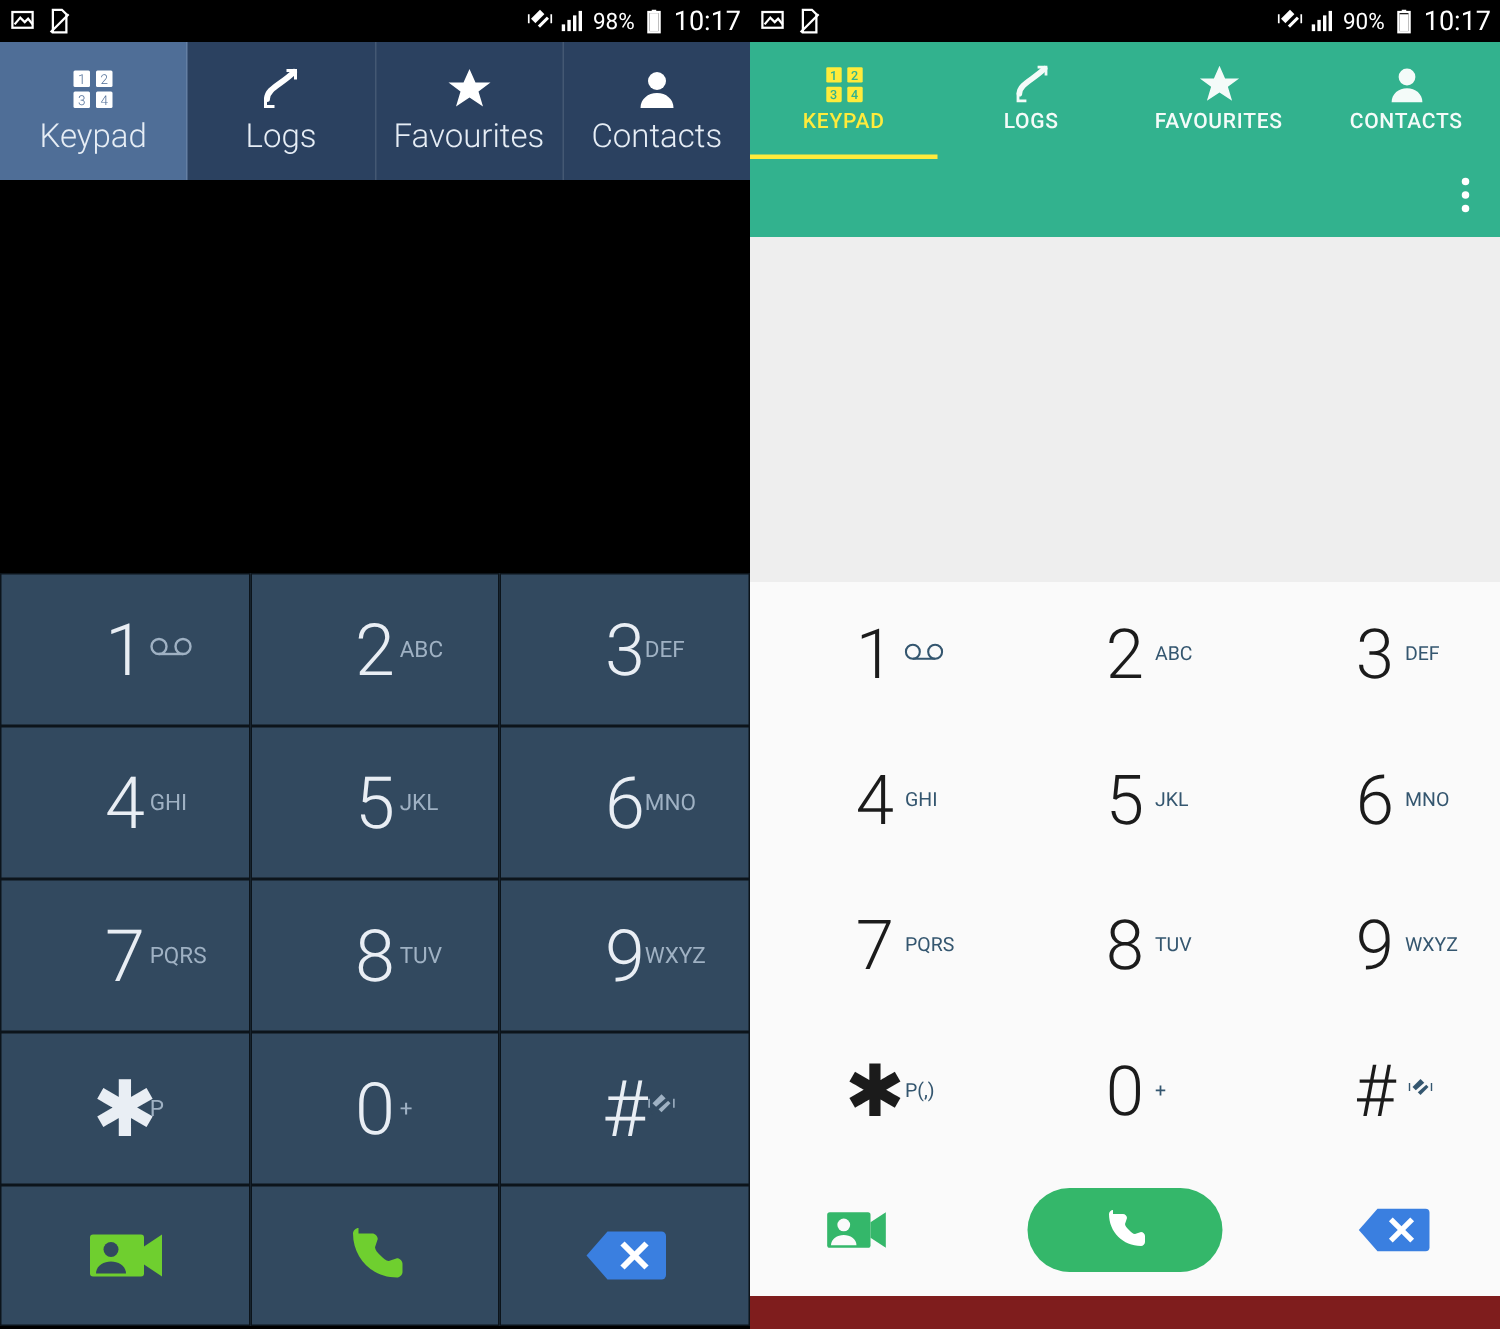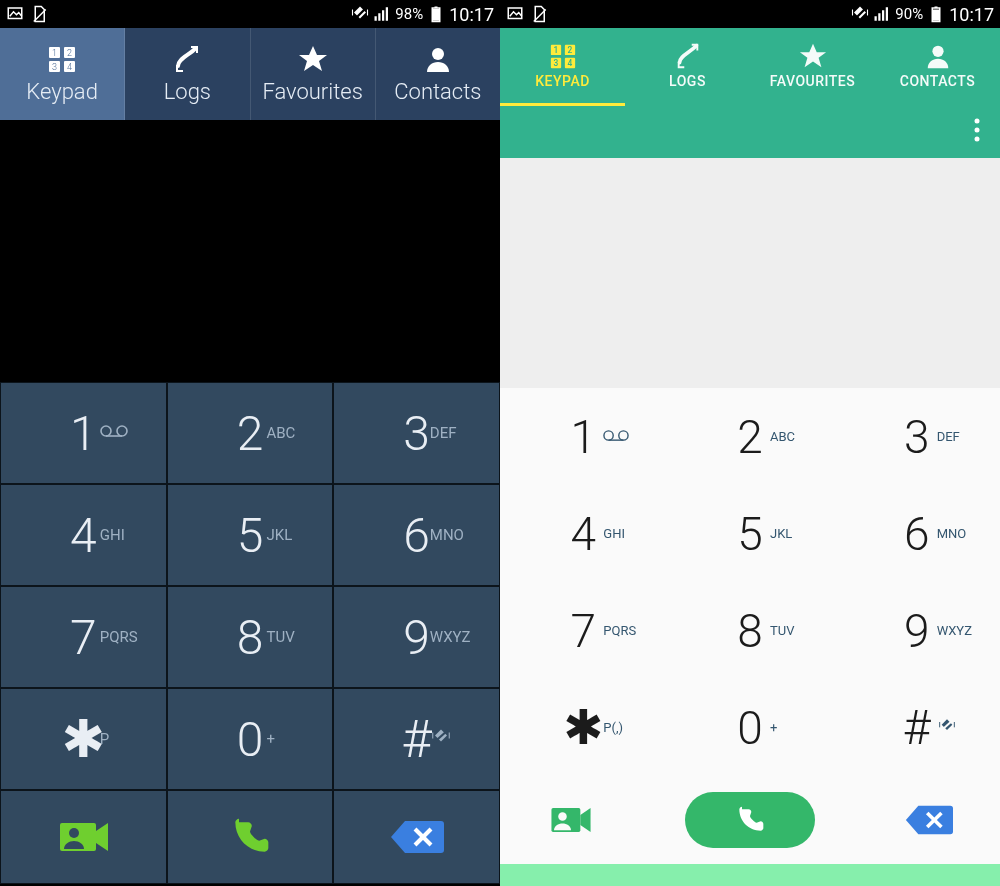--- a/index.html
+++ b/index.html
@@ -6,21 +6,21 @@
   body {
     font-family: Roboto, "Helvetica Neue", Arial, sans-serif;
     width: 1000px;
     height: 886px;
     display: flex;
     overflow: hidden;
     background: #000;
   }
   .phone { width: 500px; height: 886px; display: flex; flex-direction: column; }
   .phone-left  { background: #000; }
-  .phone-right { background: #86efac; }
+  .phone-right { background: #7f1d1d; }
 
   
   .statusbar {
     height: 28px;
     display: flex;
     align-items: center;
     padding: 0 6px;
     color: #fff;
     font-size: 15px;
   }

